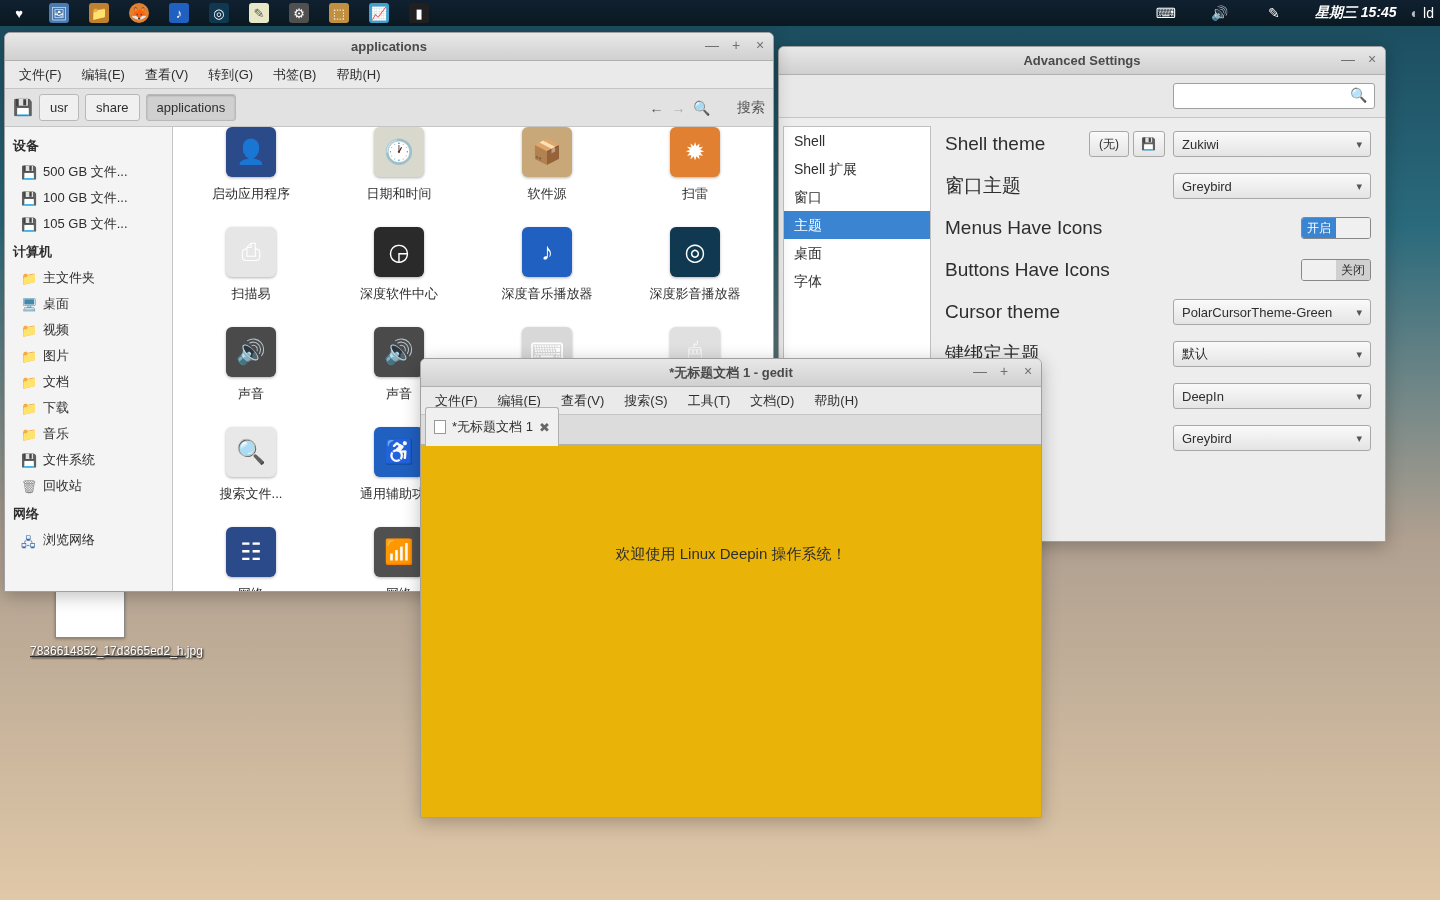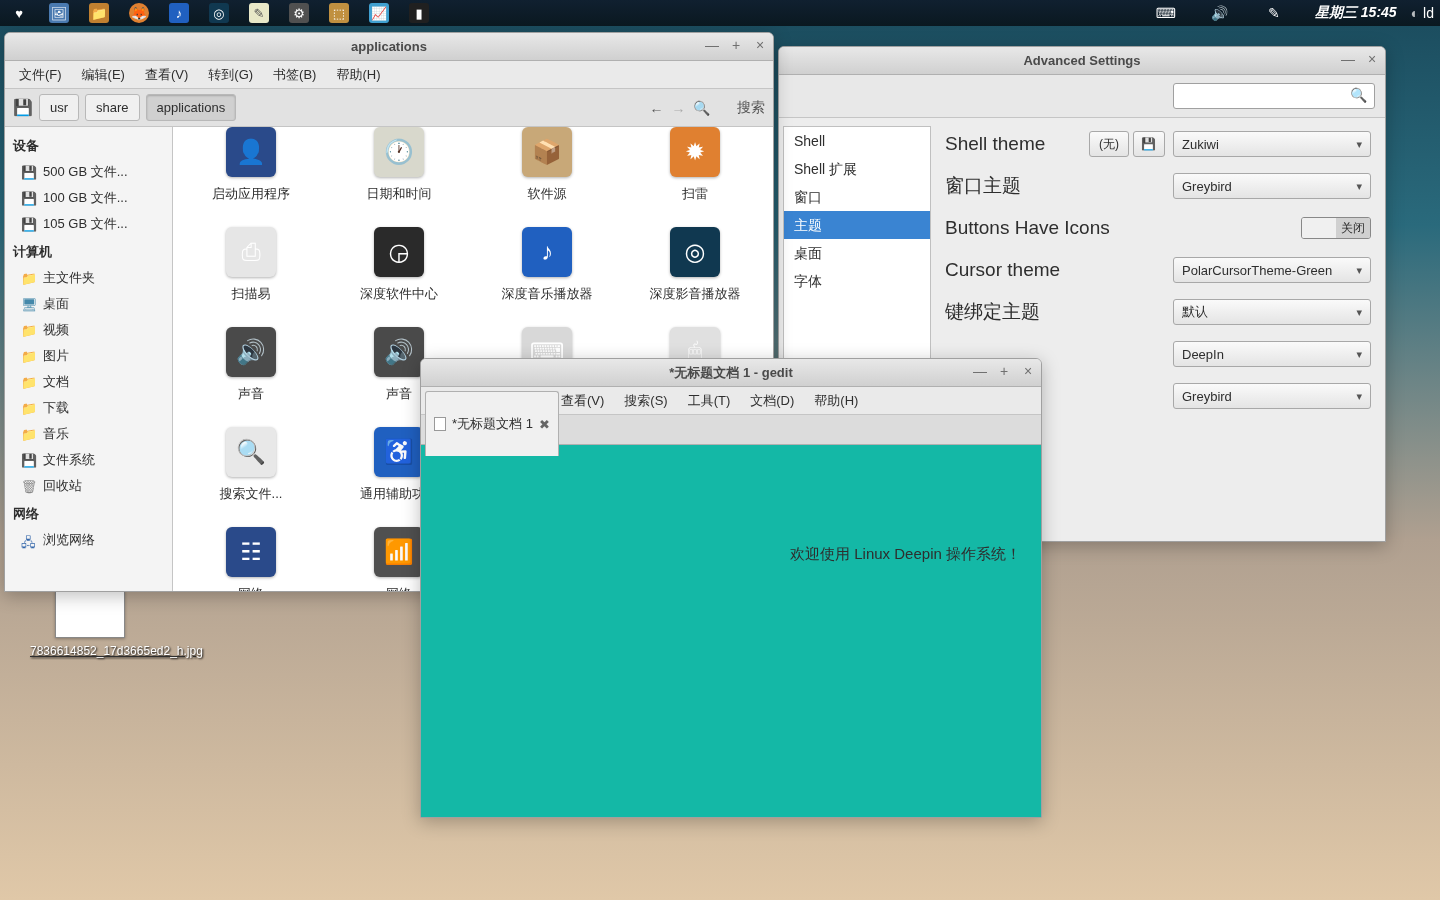--- a/index.html
+++ b/index.html
@@ -63,23 +63,23 @@
   .switch.on .half:first-child { background: #3a84d2; color: #fff; }
   .switch.on .half:last-child { background: #f0f0f0; }
   .switch.off .half:first-child { background: #f0f0f0; }
   .switch.off .half:last-child { background: #d0d0d0; }
   .tiny-btns { display: flex; gap: 4px; margin-right: 8px; }
   .tiny-btn { border: 1px solid #a8a8a8; border-radius: 3px; background: linear-gradient(#fafafa,#e4e4e4); height: 26px; width: 32px; text-align: center; line-height: 24px; font-size: 12px; cursor: pointer; }
 
   
   .gedit { left: 420px; top: 358px; width: 622px; height: 460px; z-index: 20; }
   .tab-strip { height: 30px; background: #dcdcdc; display: flex; align-items: flex-end; padding-left: 4px; border-bottom: 1px solid #b0b0b0; }
-  .tab { background: #f0f0f0; border: 1px solid #b0b0b0; border-bottom: none; padding: 23px 8px; border-radius: 3px 3px 0 0; display: flex; align-items: center; gap: 6px; font-size: 13px; position: relative; top: 12px; }
+  .tab { background: #f0f0f0; border: 1px solid #b0b0b0; border-bottom: none; padding: 10px 8px; border-radius: 3px 3px 0 0; display: flex; align-items: center; gap: 6px; font-size: 13px; position: relative; top: 2px; }
   .tab .x { color: #666; cursor: pointer; }
-  .editor { flex: 1; background: #14b8a6; padding: 100px 20px 20px; text-align: right; font-size: 15px; overflow-y: auto; }
+  .editor { flex: 1; background: #eab308; padding: 100px 20px 20px; text-align: center; font-size: 15px; overflow-y: auto; }
 
   
   .gicon { width: 100%; height: 100%; display: flex; align-items: center; justify-content: center; font-size: 24px; color: #fff; }
 </style>
 </head>
 <body>
 
 <div class="top-panel">
   <div class="panel-icon">
       <span class="p-glyph" style="color:#fff">♥</span>
@@ -375,20 +375,27 @@
             <div class="dropdown">Zukiwi</div>
           </div>
       </div>
       <div class="adv-row">
         <div class="adv-label">窗口主题</div>
         <div class="adv-field">
             <div class="dropdown">Greybird</div>
           </div>
       </div>
       <div class="adv-row">
+        <div class="adv-label">Menus Have Icons</div>
+        <div class="switch on">
+            <div class="half">开启</div>
+            <div class="half"></div>
+          </div>
+      </div>
+      <div class="adv-row">
         <div class="adv-label">Buttons Have Icons</div>
         <div class="switch off">
             <div class="half"></div>
             <div class="half">关闭</div>
           </div>
       </div>
       <div class="adv-row">
         <div class="adv-label">Cursor theme</div>
         <div class="adv-field">
             <div class="dropdown">PolarCursorTheme-Green</div>

